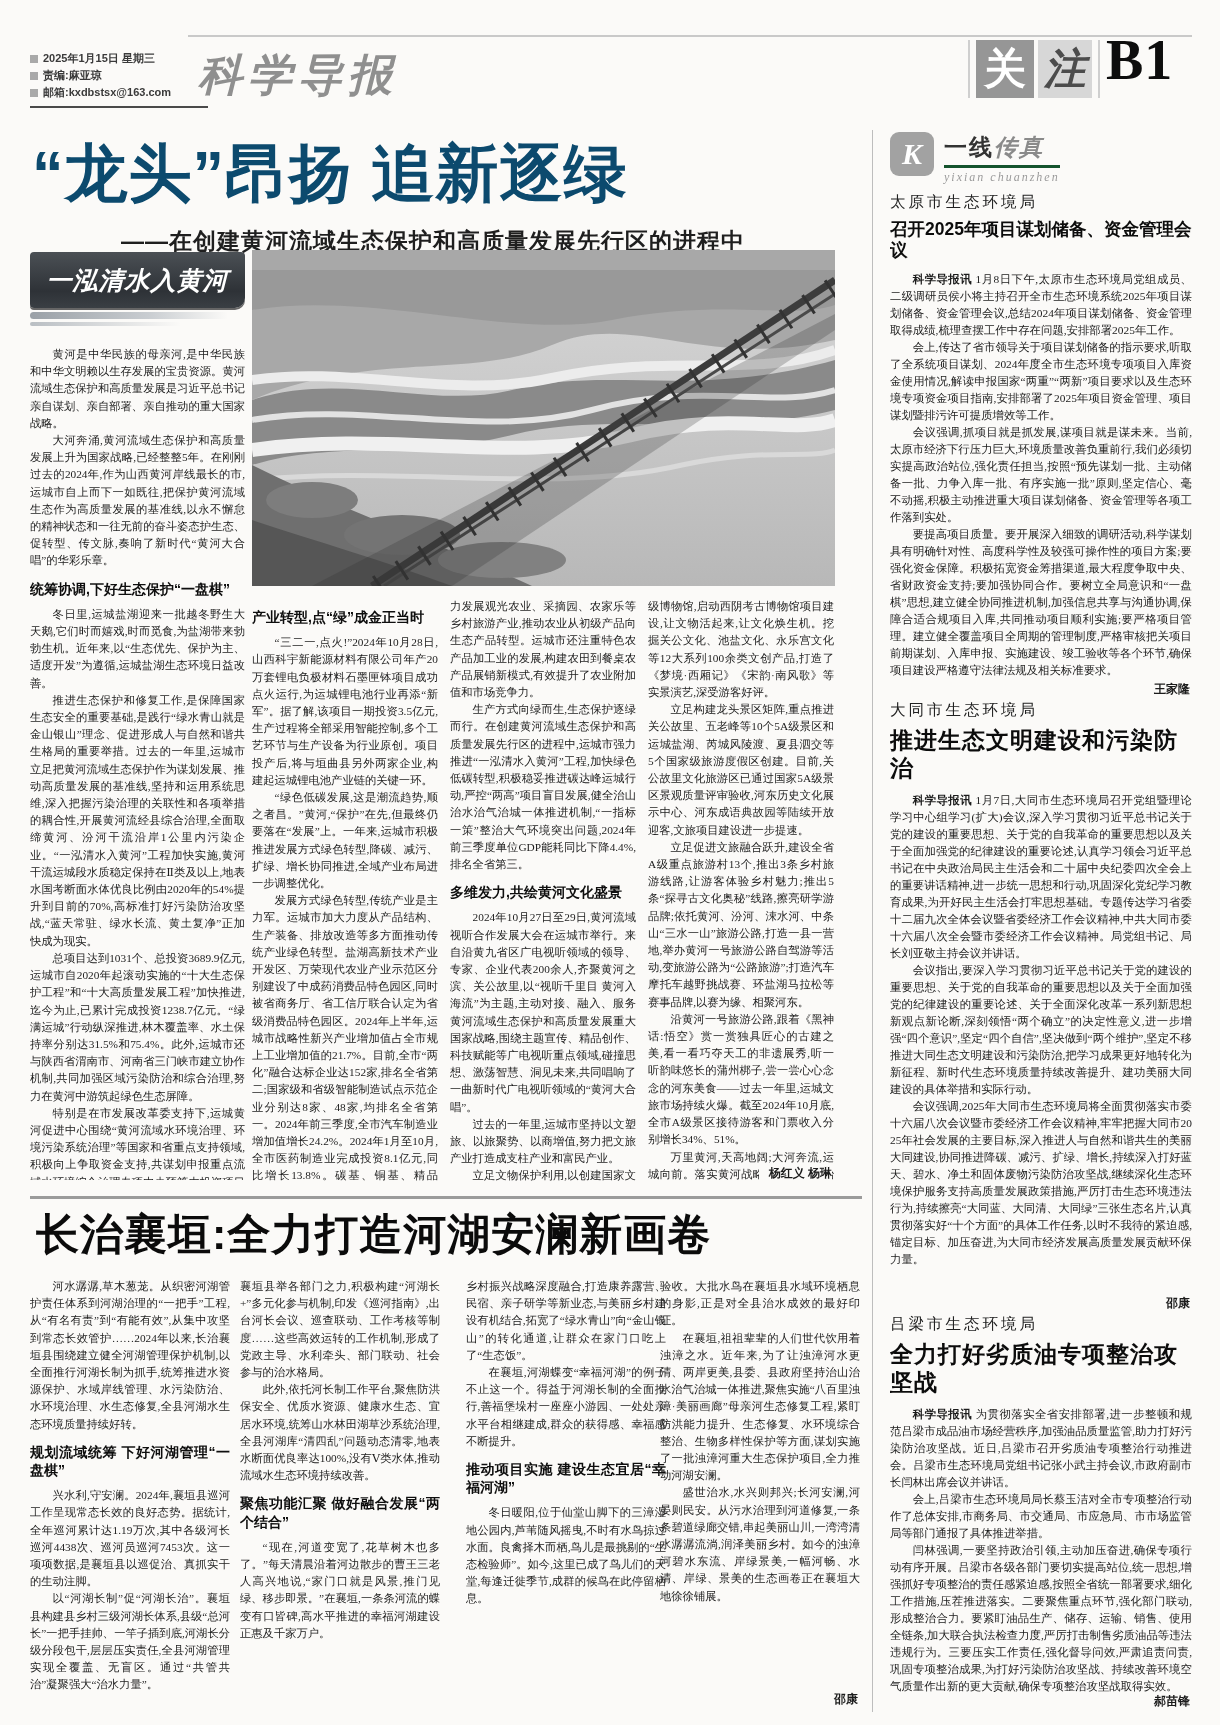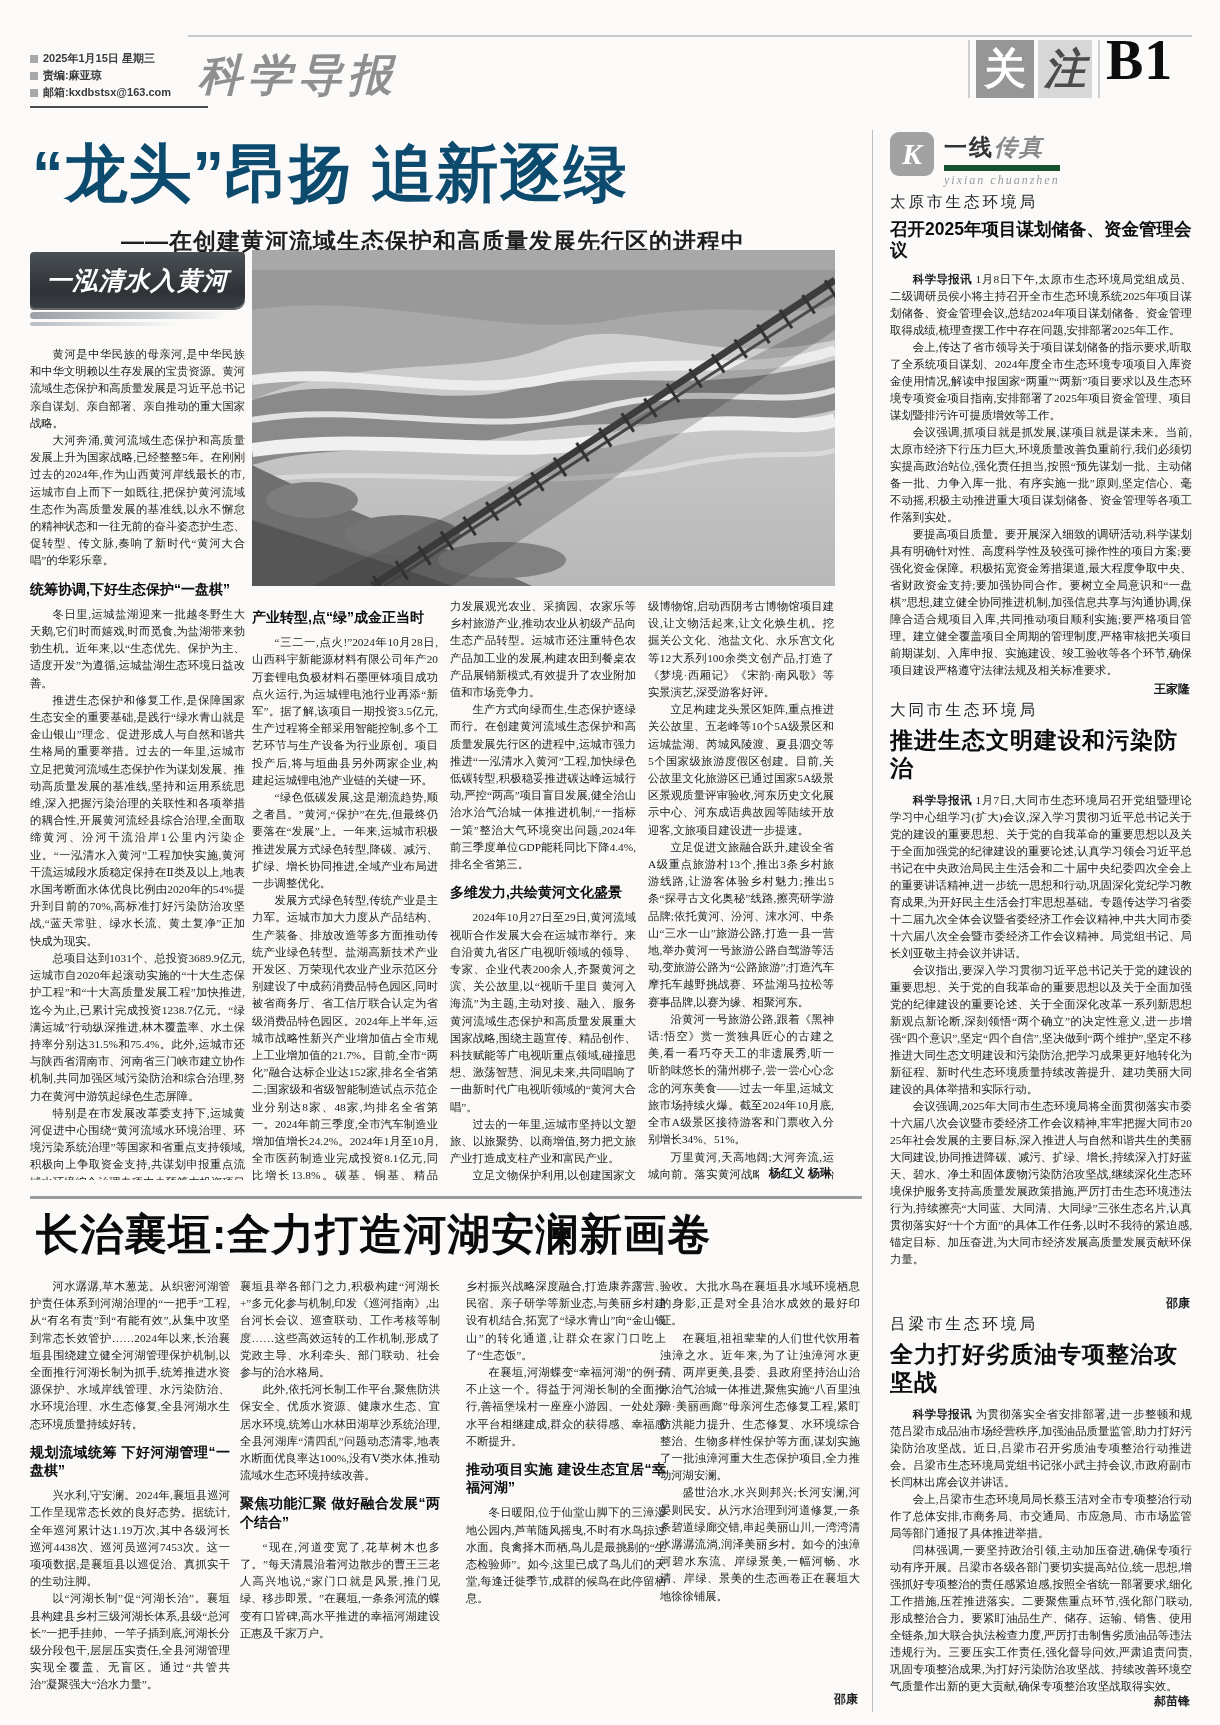--- a/index.html
+++ b/index.html
@@ -55,21 +55,21 @@
   .bottom-headline{left:36px;top:1206px;width:824px;font-family:"Liberation Sans","DejaVu Sans",sans-serif;
     font-weight:900;font-size:43px;letter-spacing:1px;color:#0b0b0b;white-space:nowrap;}
   .bot-col{top:1278px;width:200px;height:430px;}
   .bc1{left:30px;} .bc2{left:240px;} .bc3{left:466px;} .bc4{left:660px;position:absolute;}
 
   
   .v-rule{left:872px;top:130px;width:1px;height:1582px;background:#bdbdbd;}
   .logo{left:890px;top:132px;width:302px;display:flex;gap:10px;align-items:flex-start;}
   .k-box{width:44px;height:44px;background:#a2a2a2;border-radius:9px;color:#fff;text-align:center;line-height:44px;
     font-family:"Liberation Serif","DejaVu Serif",serif;font-weight:900;font-style:italic;font-size:30px;flex:0 0 auto;}
-  .logo-title{border-bottom:6px solid #14532d;padding-bottom:2px;font-size:23px;letter-spacing:2px;white-space:nowrap;}
+  .logo-title{border-bottom:3px solid #14532d;padding-bottom:2px;font-size:23px;letter-spacing:2px;white-space:nowrap;}
   .logo-t1{font-family:"Liberation Sans","DejaVu Sans",sans-serif;font-weight:900;color:#333;}
   .logo-t2{font-style:italic;font-weight:bold;color:#8a8a8a;}
   .logo-pinyin{font-style:italic;color:#9a9a9a;font-size:12px;letter-spacing:2px;margin-top:2px;}
 
   .side-sec{left:890px;width:302px;position:absolute;overflow:hidden;}
   .sec1{top:192px;height:506px;} .sec2{top:700px;height:612px;} .sec3{top:1314px;height:396px;}
   .kicker{font-family:"Liberation Sans","DejaVu Sans",sans-serif;font-size:15.5px;font-weight:500;color:#222;
     letter-spacing:3px;margin:0 0 6px 0;}
   .sec-title{font-family:"Liberation Sans","DejaVu Sans",sans-serif;font-weight:900;color:#0c0c0c;margin:0 0 10px 0;line-height:1.2;}
   .t-sm{font-size:17.5px;} .t-lg{font-size:23px;letter-spacing:1px;}

